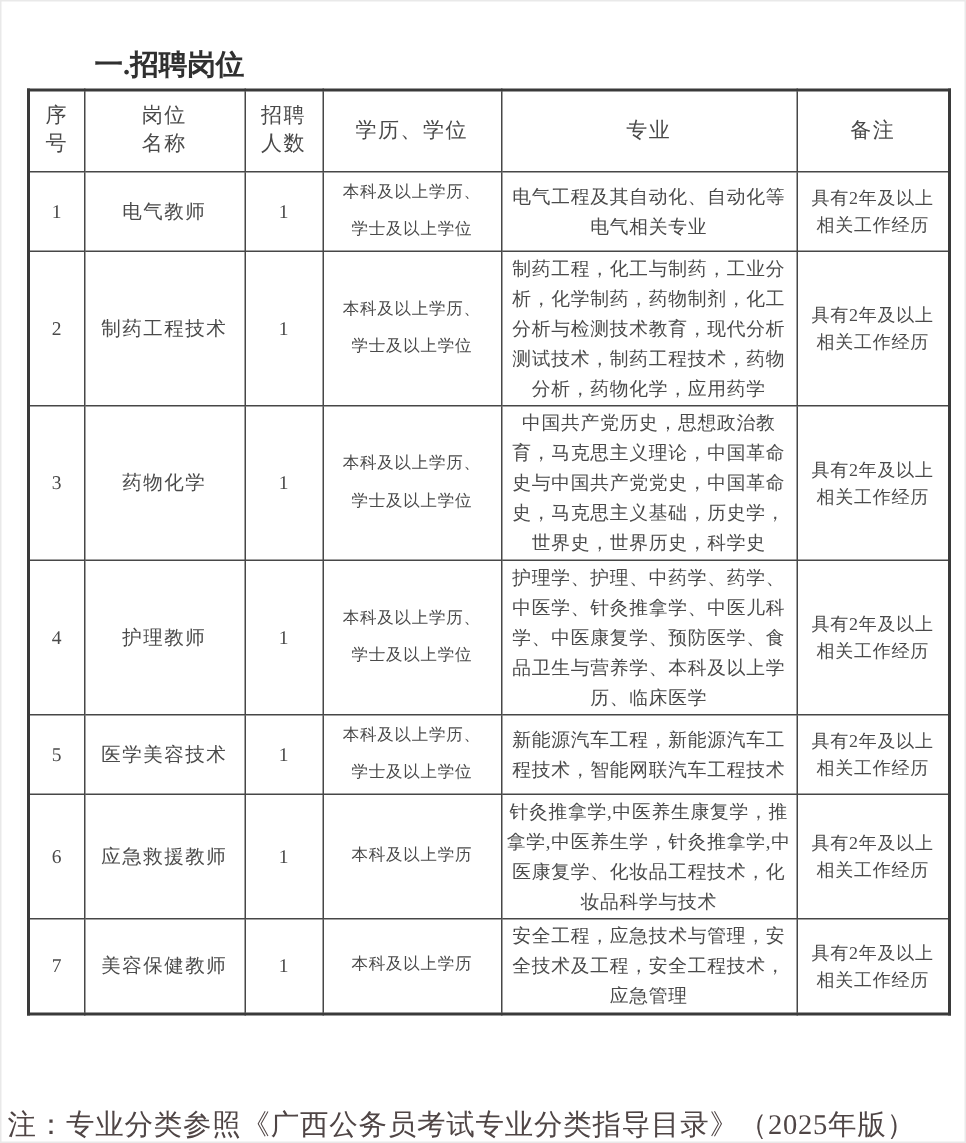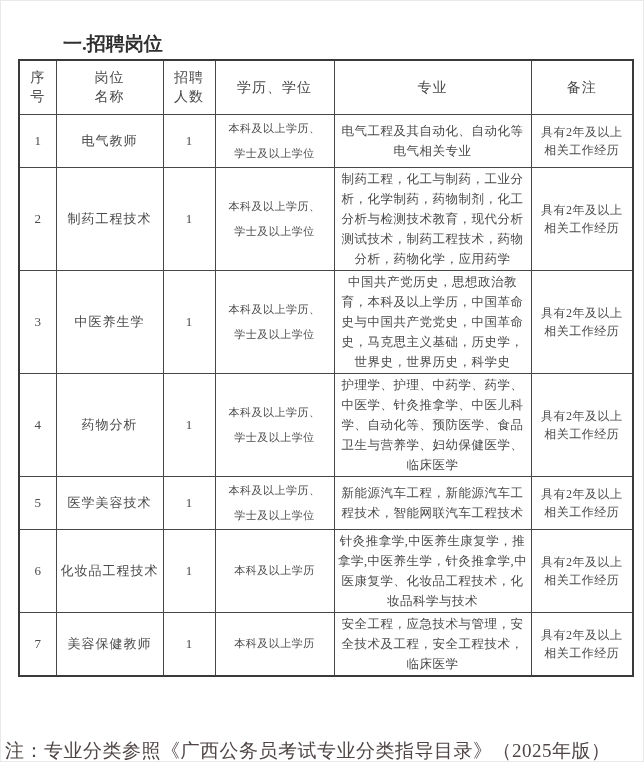--- a/index.html
+++ b/index.html
@@ -121,63 +121,63 @@
         <td class="c-pos">制药工程技术</td>
         <td class="c-cnt">1</td>
         <td class="c-edu">本科及以上学历、
 学士及以上学位</td>
         <td class="c-major">制药工程，化工与制药，工业分析，化学制药，药物制剂，化工分析与检测技术教育，现代分析测试技术，制药工程技术，药物分析，药物化学，应用药学</td>
         <td class="c-remark">具有2年及以上
 相关工作经历</td>
       </tr>
       <tr class="r3">
         <td class="c-no">3</td>
-        <td class="c-pos">中医养生学</td>
+        <td class="c-pos">药物化学</td>
         <td class="c-cnt">1</td>
         <td class="c-edu">本科及以上学历、
 学士及以上学位</td>
-        <td class="c-major">中国共产党历史，思想政治教育，本科及以上学历，中国革命史与中国共产党党史，中国革命史，马克思主义基础，历史学，世界史，世界历史，科学史</td>
+        <td class="c-major">中国共产党历史，思想政治教育，马克思主义理论，中国革命史与中国共产党党史，中国革命史，马克思主义基础，历史学，世界史，世界历史，科学史</td>
         <td class="c-remark">具有2年及以上
 相关工作经历</td>
       </tr>
       <tr class="r4">
         <td class="c-no">4</td>
-        <td class="c-pos">药物分析</td>
+        <td class="c-pos">护理教师</td>
         <td class="c-cnt">1</td>
         <td class="c-edu">本科及以上学历、
 学士及以上学位</td>
-        <td class="c-major">护理学、护理、中药学、药学、中医学、针灸推拿学、中医儿科学、自动化等、预防医学、食品卫生与营养学、妇幼保健医学、临床医学</td>
+        <td class="c-major">护理学、护理、中药学、药学、中医学、针灸推拿学、中医儿科学、中医康复学、预防医学、食品卫生与营养学、本科及以上学历、临床医学</td>
         <td class="c-remark">具有2年及以上
 相关工作经历</td>
       </tr>
       <tr class="r5">
         <td class="c-no">5</td>
         <td class="c-pos">医学美容技术</td>
         <td class="c-cnt">1</td>
         <td class="c-edu">本科及以上学历、
 学士及以上学位</td>
         <td class="c-major">新能源汽车工程，新能源汽车工程技术，智能网联汽车工程技术</td>
         <td class="c-remark">具有2年及以上
 相关工作经历</td>
       </tr>
       <tr class="r6">
         <td class="c-no">6</td>
-        <td class="c-pos">化妆品工程技术</td>
+        <td class="c-pos">应急救援教师</td>
         <td class="c-cnt">1</td>
         <td class="c-edu">本科及以上学历</td>
         <td class="c-major">针灸推拿学,中医养生康复学，推拿学,中医养生学，针灸推拿学,中医康复学、化妆品工程技术，化妆品科学与技术</td>
         <td class="c-remark">具有2年及以上
 相关工作经历</td>
       </tr>
       <tr class="r7">
         <td class="c-no">7</td>
         <td class="c-pos">美容保健教师</td>
         <td class="c-cnt">1</td>
         <td class="c-edu">本科及以上学历</td>
-        <td class="c-major">安全工程，应急技术与管理，安全技术及工程，安全工程技术，临床医学</td>
+        <td class="c-major">安全工程，应急技术与管理，安全技术及工程，安全工程技术，应急管理</td>
         <td class="c-remark">具有2年及以上
 相关工作经历</td>
       </tr>
     </tbody>
   </table>
 
   <div class="footnote">注：专业分类参照《广西公务员考试专业分类指导目录》（2025年版）</div>
 
 </div>
 

